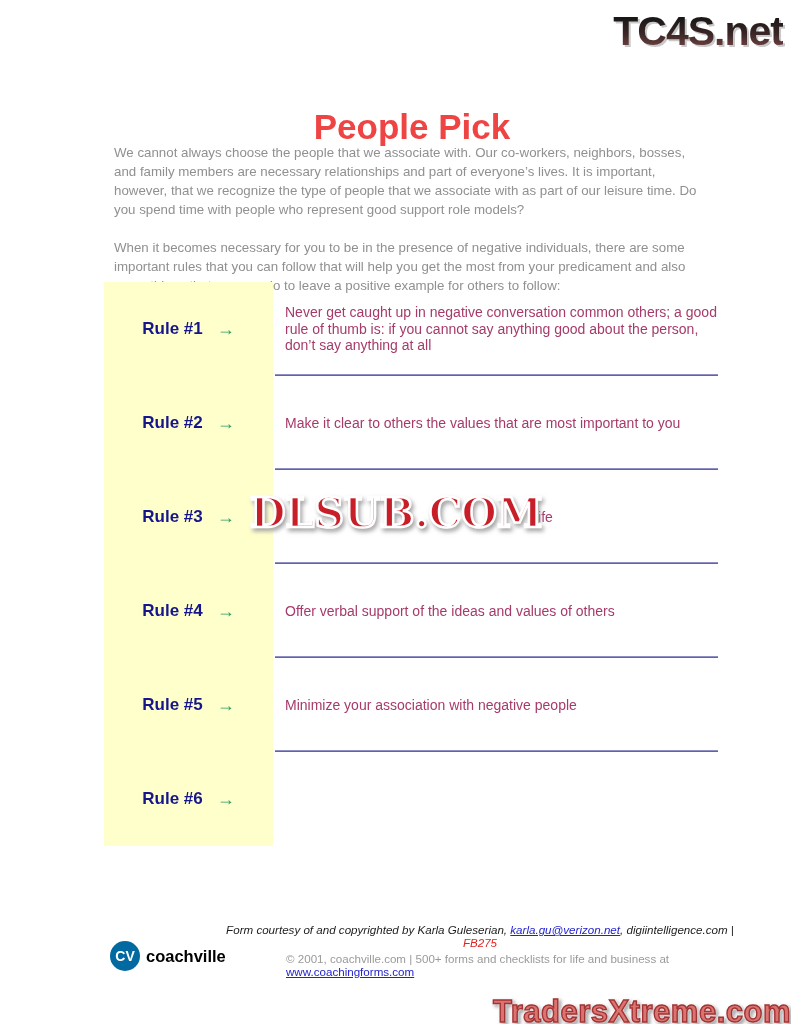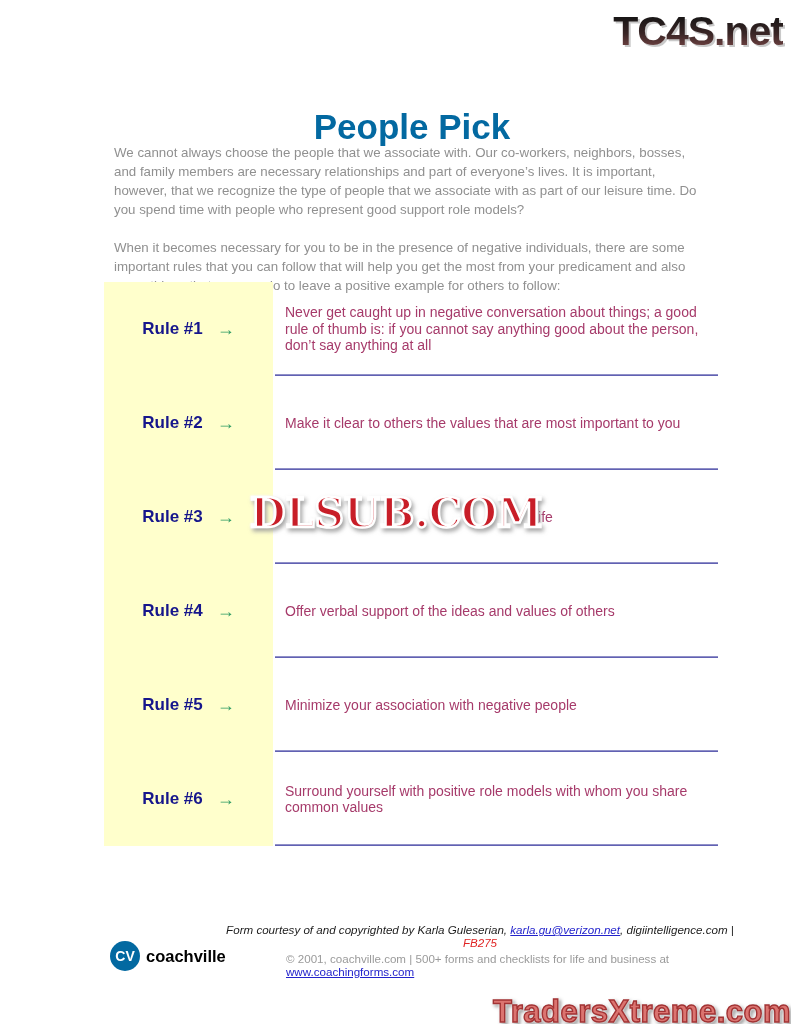--- a/index.html
+++ b/index.html
@@ -29,21 +29,21 @@
     position:absolute;right:0px;bottom:2px;z-index:6;
     font-size:31px;font-weight:bold;letter-spacing:0.5px;
     color:#db7470;
     -webkit-text-stroke:1.4px #a23334;
     filter:drop-shadow(0 0 1.5px #ffffff) drop-shadow(2px 2px 1.5px #9a9a9a);
   }
 
   
   .title{
     position:absolute;left:114px;top:76px;width:596px;
-    text-align:center;font-size:35px;font-weight:bold;color:#0369a1;
+    text-align:center;font-size:35px;font-weight:bold;color:#ef4444;
   }
   .intro{
     position:absolute;left:114px;top:135px;width:596px;
     font-size:13.3px;line-height:19px;color:#909090;
   }
   .intro p{margin:0 0 19px 0;}
 
   
   .rules{position:absolute;left:104px;top:274px;width:614px;}
   .rule-row{display:flex;height:94px;}
@@ -100,21 +100,21 @@
   </div>
 
   <div class="rules">
 
     <div class="rule-row row-1">
       <div class="rule-label-cell">
         <span class="rule-label">Rule #1</span>
         <span class="rule-arrow">→</span>
       </div>
       <div class="rule-text-cell">
-        <div class="rule-text">Never get caught up in negative conversation about things; a good rule of thumb is: if you cannot say anything good about the person, don’t say anything at all</div>
+        <div class="rule-text">Never get caught up in negative conversation common others; a good rule of thumb is: if you cannot say anything good about the person, don’t say anything at all</div>
         <div class="rule-line"></div>
       </div>
     </div>
 
     <div class="rule-row row-2">
       <div class="rule-label-cell">
         <span class="rule-label">Rule #2</span>
         <span class="rule-arrow">→</span>
       </div>
       <div class="rule-text-cell">
@@ -154,24 +154,20 @@
         <div class="rule-text">Minimize your association with negative people</div>
         <div class="rule-line"></div>
       </div>
     </div>
 
     <div class="rule-row row-6">
       <div class="rule-label-cell">
         <span class="rule-label">Rule #6</span>
         <span class="rule-arrow">→</span>
       </div>
-      <div class="rule-text-cell">
-        <div class="rule-text">Surround yourself with positive role models with whom you share common values</div>
-        <div class="rule-line"></div>
-      </div>
     </div>
 
   </div>
 
   <div class="wm-dlsub">DLSUB.COM</div>
 
   <div class="credit"><span>Form courtesy of and copyrighted by Karla Guleserian, </span><a href="#">karla.gu@verizon.net</a><span>, digiintelligence.com | </span><span class="code">FB275</span></div>
 
   <div class="logo">
     <div class="logo-circle">CV</div>

